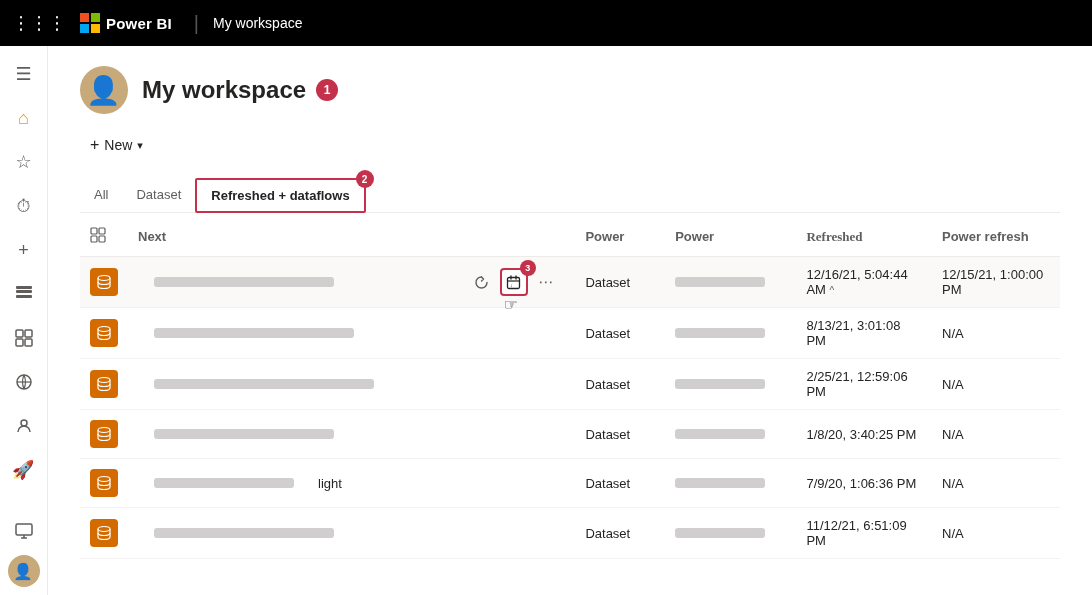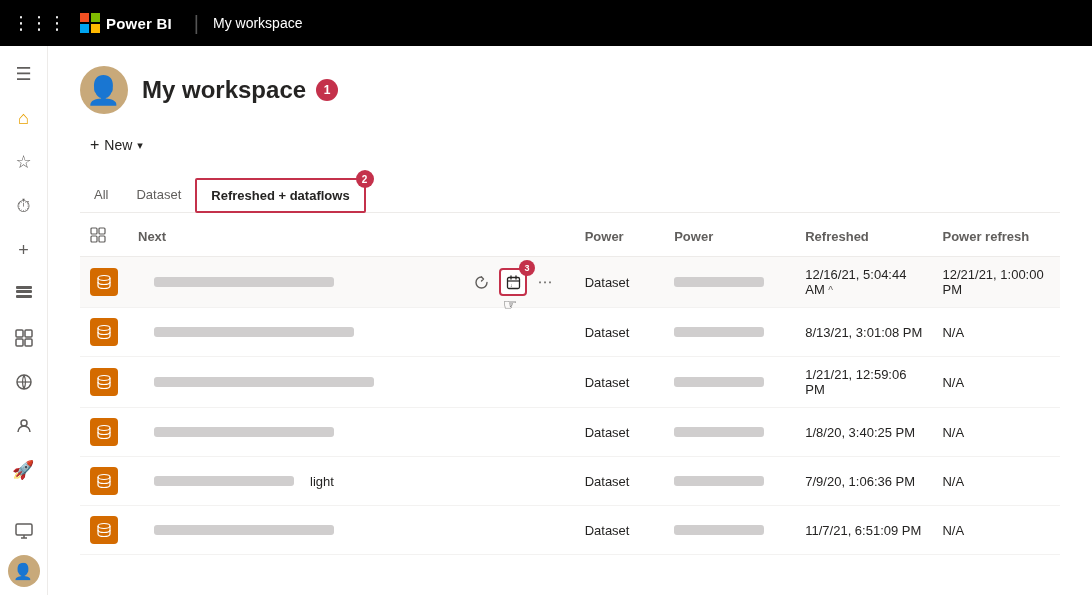--- a/index.html
+++ b/index.html
@@ -184,21 +184,21 @@
       width: 28px;
       height: 28px;
       border-radius: 4px;
       background: #d46b00;
       display: flex;
       align-items: center;
       justify-content: center;
       color: #fff;
       font-size: 14px;
     }
-    .name-cell { display: flex; align-items: center; gap: 16px; padding-left: 16px; }
+    .name-cell { display: flex; align-items: center; gap: 24px; padding-left: 16px; }
     .blurred-text {
       height: 10px;
       border-radius: 3px;
       background: #d0cece;
       display: inline-block;
     }
     .row-actions {
       display: flex;
       align-items: center;
       gap: 4px;
@@ -237,21 +237,21 @@
       font-size: 9px;
       font-weight: 700;
       display: flex;
       align-items: center;
       justify-content: center;
     }
     .col-icon-header { width: 40px; }
     .col-name-header { width: 360px; }
     .col-type { width: 100px; }
     .col-owner { width: 140px; }
-    .col-refreshed { width: 160px; }
+    .col-refreshed { width: 160px; font-family: Liberation Serif, serif; }
     .col-nextrefresh { width: 150px; }
 
     
     .cursor-hand {
       font-size: 18px;
       margin-top: 2px;
     }
 
     
     .first-row-visible td { background: #faf9f8; }
@@ -405,21 +405,21 @@
                   </button>
                   <span class="action-badge-num">3</span>
                   <span class="cursor-hand" style="position: absolute; bottom: -18px; left: 4px; font-size: 16px;">☞</span>
                 </div>
                 <button class="action-icon-btn">⋯</button>
               </div>
             </td>
             <td>Dataset</td>
             <td><span class="blurred-text" style="width: 90px;"></span></td>
             <td>12/16/21, 5:04:44 AM <span style="font-size:10px;color:#605e5c;">^</span></td>
-            <td>12/21/21, 1:00:00 PM</td>
+            <td>12/15/21, 1:00:00 PM</td>
           </tr>
           <tr>
             <td style="width: 40px;">
               <div class="row-icon">
                 <svg width="16" height="16" viewBox="0 0 16 16" fill="none">
                   <ellipse cx="8" cy="4" rx="6" ry="2.5" stroke="#fff" stroke-width="1.2" fill="none"></ellipse>
                   <path d="M2 4v8c0 1.4 2.7 2.5 6 2.5s6-1.1 6-2.5V4" stroke="#fff" stroke-width="1.2" fill="none"></path>
                   <path d="M2 8c0 1.4 2.7 2.5 6 2.5S14 9.4 14 8" stroke="#fff" stroke-width="1.2" fill="none"></path>
                 </svg>
               </div>
@@ -446,21 +446,21 @@
               </div>
             </td>
             <td style="width: 360px;">
               <div class="name-cell">
                 <span class="blurred-text" style="width: 220px;"></span>
               </div>
             </td>
             <td style="width: 120px;"></td>
             <td>Dataset</td>
             <td><span class="blurred-text" style="width: 90px;"></span></td>
-            <td>1/21/21, 12:59:06 PM</td>
+            <td>2/25/21, 12:59:06 PM</td>
             <td>N/A</td>
           </tr>
           <tr>
             <td style="width: 40px;">
               <div class="row-icon">
                 <svg width="16" height="16" viewBox="0 0 16 16" fill="none">
                   <ellipse cx="8" cy="4" rx="6" ry="2.5" stroke="#fff" stroke-width="1.2" fill="none"></ellipse>
                   <path d="M2 4v8c0 1.4 2.7 2.5 6 2.5s6-1.1 6-2.5V4" stroke="#fff" stroke-width="1.2" fill="none"></path>
                   <path d="M2 8c0 1.4 2.7 2.5 6 2.5S14 9.4 14 8" stroke="#fff" stroke-width="1.2" fill="none"></path>
                 </svg>
@@ -510,20 +510,20 @@
               </div>
             </td>
             <td style="width: 360px;">
               <div class="name-cell">
                 <span class="blurred-text" style="width: 180px;"></span>
               </div>
             </td>
             <td style="width: 120px;"></td>
             <td>Dataset</td>
             <td><span class="blurred-text" style="width: 90px;"></span></td>
-            <td>11/7/21, 6:51:09 PM</td>
+            <td>11/12/21, 6:51:09 PM</td>
             <td>N/A</td>
           </tr>
         </tbody>
     </table>
 
   </div>
 </div>
 
 </body></html>

